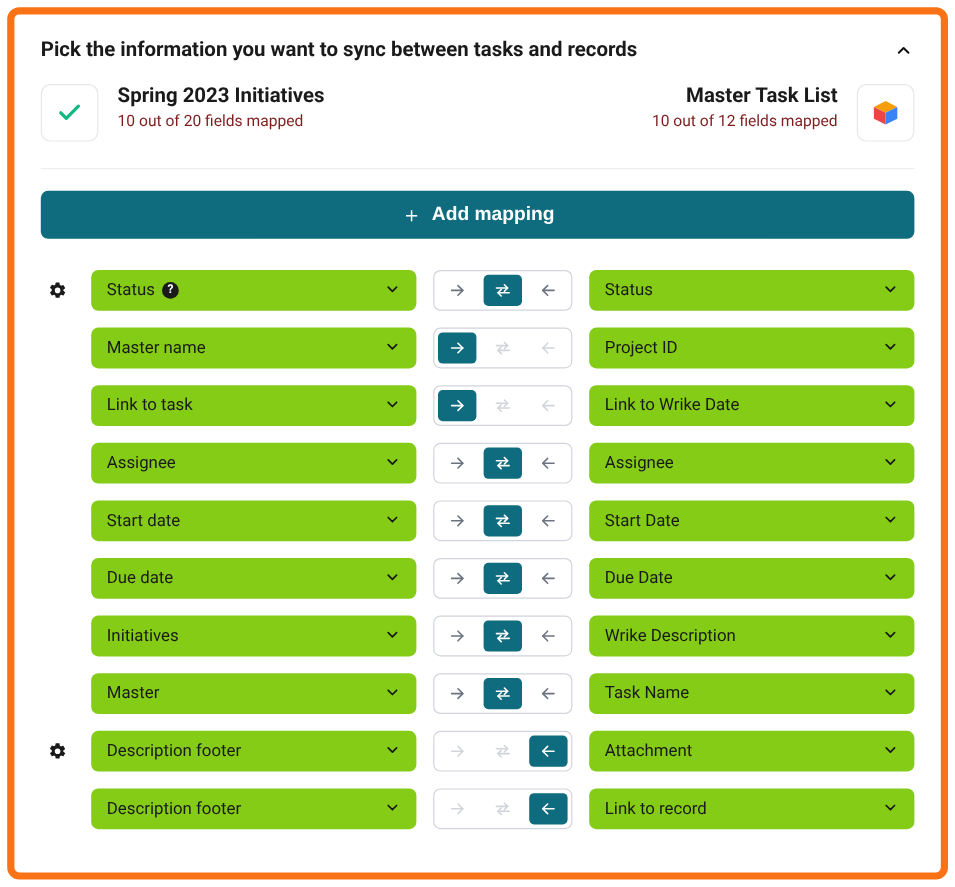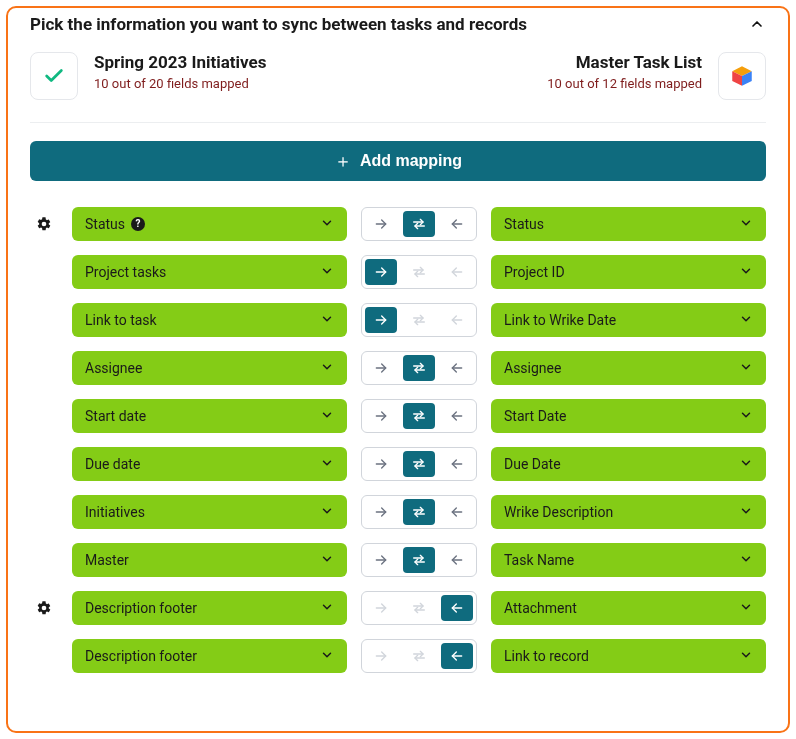--- a/index.html
+++ b/index.html
@@ -7,23 +7,23 @@
   body {
     font-family: -apple-system, BlinkMacSystemFont, "Segoe UI", Roboto, "Helvetica Neue", Arial, sans-serif;
     background: #fff;
     color: #1a1a1a;
     width: 796px;
     height: 739px;
     overflow: hidden;
   }
   .panel {
     margin: 6px;
-    border: 2px solid #f97316;
+    border: 6px solid #f97316;
     border-radius: 10px;
-    padding: 6px 22px;
+    padding: 20px 22px;
     height: 727px;
     position: relative;
   }
   .header-row {
     display: flex;
     justify-content: space-between;
     align-items: center;
   }
   .section-title {
     font-size: 17px;
@@ -255,21 +255,21 @@
         <span class="label">Status</span>
         <span class="chev-down"><svg width="14" height="14" viewBox="0 0 24 24" fill="none" stroke="currentColor" stroke-width="2.5" stroke-linecap="round" stroke-linejoin="round">
               <polyline points="6 9 12 15 18 9"></polyline>
             </svg></span>
       </div>
     </div>
     <div class="map-row">
       <div class="gear-col"></div>
       <div class="field-cell">
         <span class="label">
-            <span>Project tasks</span>
+            <span>Master name</span>
           </span>
         <span class="chev-down"><svg width="14" height="14" viewBox="0 0 24 24" fill="none" stroke="currentColor" stroke-width="2.5" stroke-linecap="round" stroke-linejoin="round">
               <polyline points="6 9 12 15 18 9"></polyline>
             </svg></span>
       </div>
 
     <div class="dir-toggle">
       <div class="seg active">
             <svg width="16" height="16" viewBox="0 0 24 24" fill="none" stroke="currentColor" stroke-width="2" stroke-linecap="round" stroke-linejoin="round">
               <line x1="5" y1="12" x2="19" y2="12"></line>

